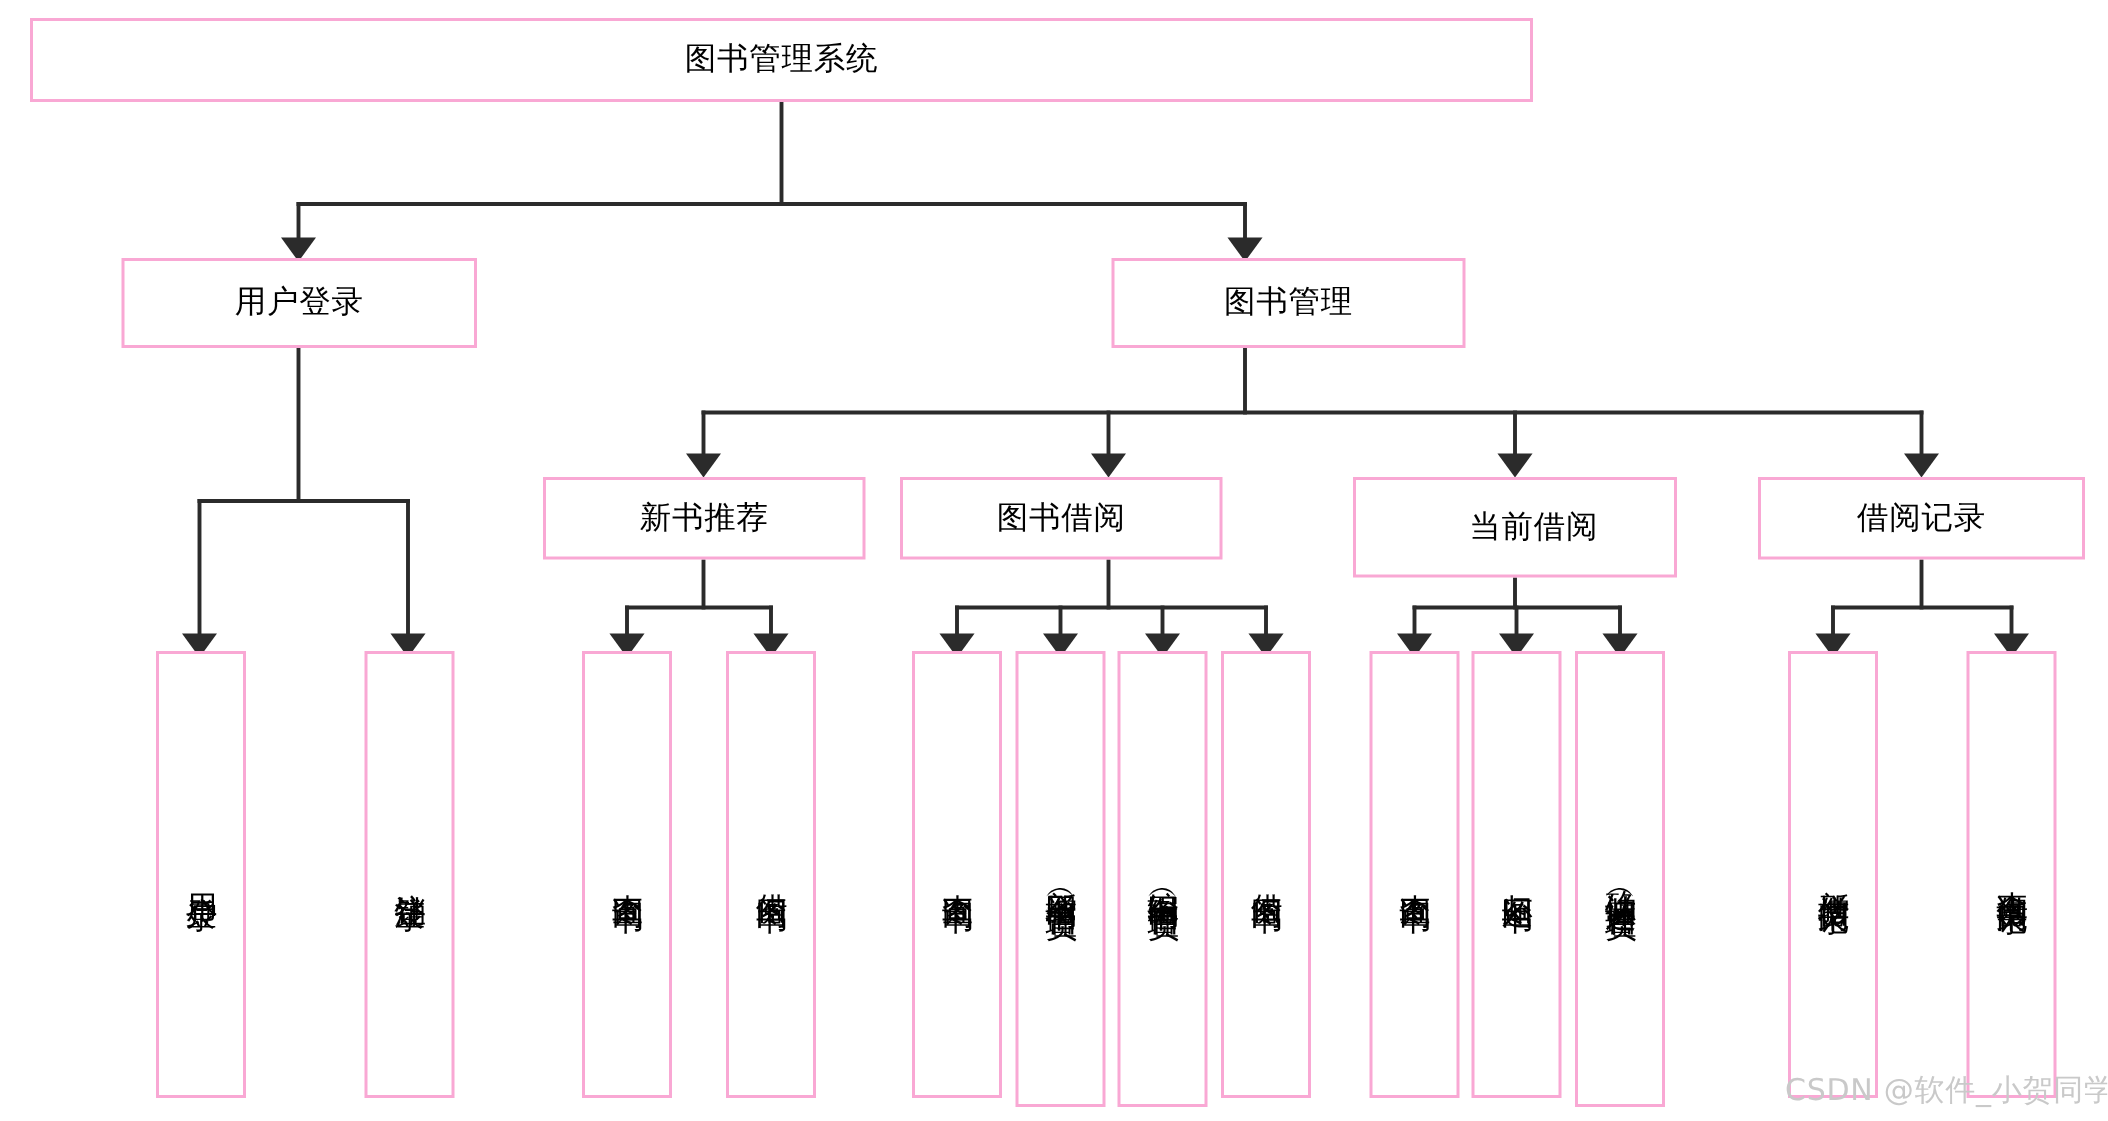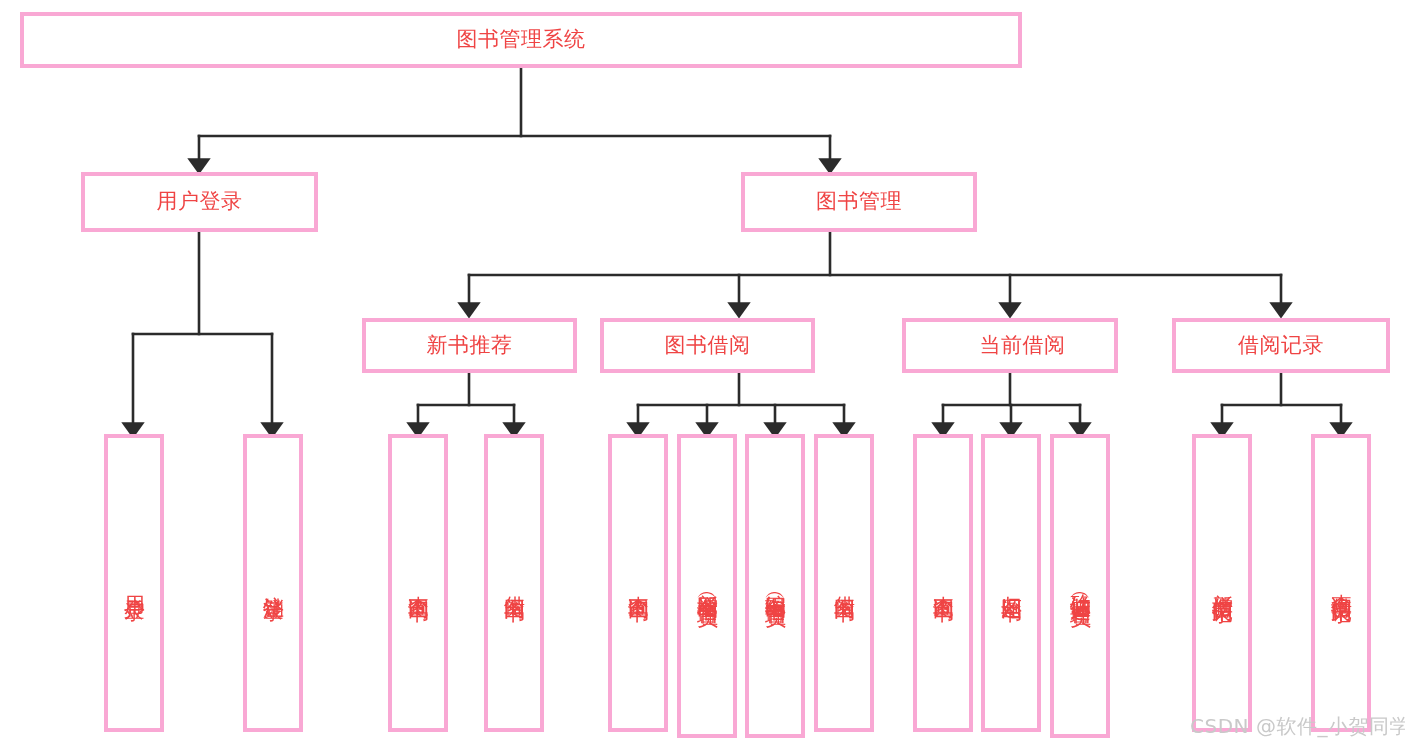--- a/index.html
+++ b/index.html
@@ -23,25 +23,25 @@
     left: 0;
     top: 0;
     width: 1405px;
     height: 747px;
     pointer-events: none;
   }
   .node {
     position: absolute;
     box-sizing: border-box;
     background: #ffffff;
-    border: 4px solid #f9a8d4;
+    border: 2px solid #f9a8d4;
     display: flex;
     align-items: center;
     justify-content: center;
-    color: #ef4444;
+    color: #000000;
   }
   .node.horizontal {
     font-size: 21px;
     letter-spacing: 0.5px;
     line-height: 1.2;
   }
   .node.vertical {
     writing-mode: vertical-rl;
     text-orientation: upright;
     font-size: 21px;
@@ -133,21 +133,21 @@
   </div>
 
   <div class="node horizontal" style="left:362px; top:318px; width:215px; height:55px;">
     <span class="node-label">新书推荐</span>
   </div>
 
   <div class="node horizontal" style="left:600px; top:318px; width:215px; height:55px;">
     <span class="node-label">图书借阅</span>
   </div>
 
-  <div class="node horizontal" style="left:902px; top:318px; width:216px; height:55px;padding-left:25px;">
+  <div class="node horizontal" style="left:902px; top:318px; width:216px; height:67px;padding-left:25px;">
     <span class="node-label">当前借阅</span>
   </div>
 
   <div class="node horizontal" style="left:1172px; top:318px; width:218px; height:55px;">
     <span class="node-label">借阅记录</span>
   </div>
 
   <div class="node vertical" style="left:104px; top:434px; width:60px; height:298px;">
     <span class="node-label">用户登录</span>
   </div>

